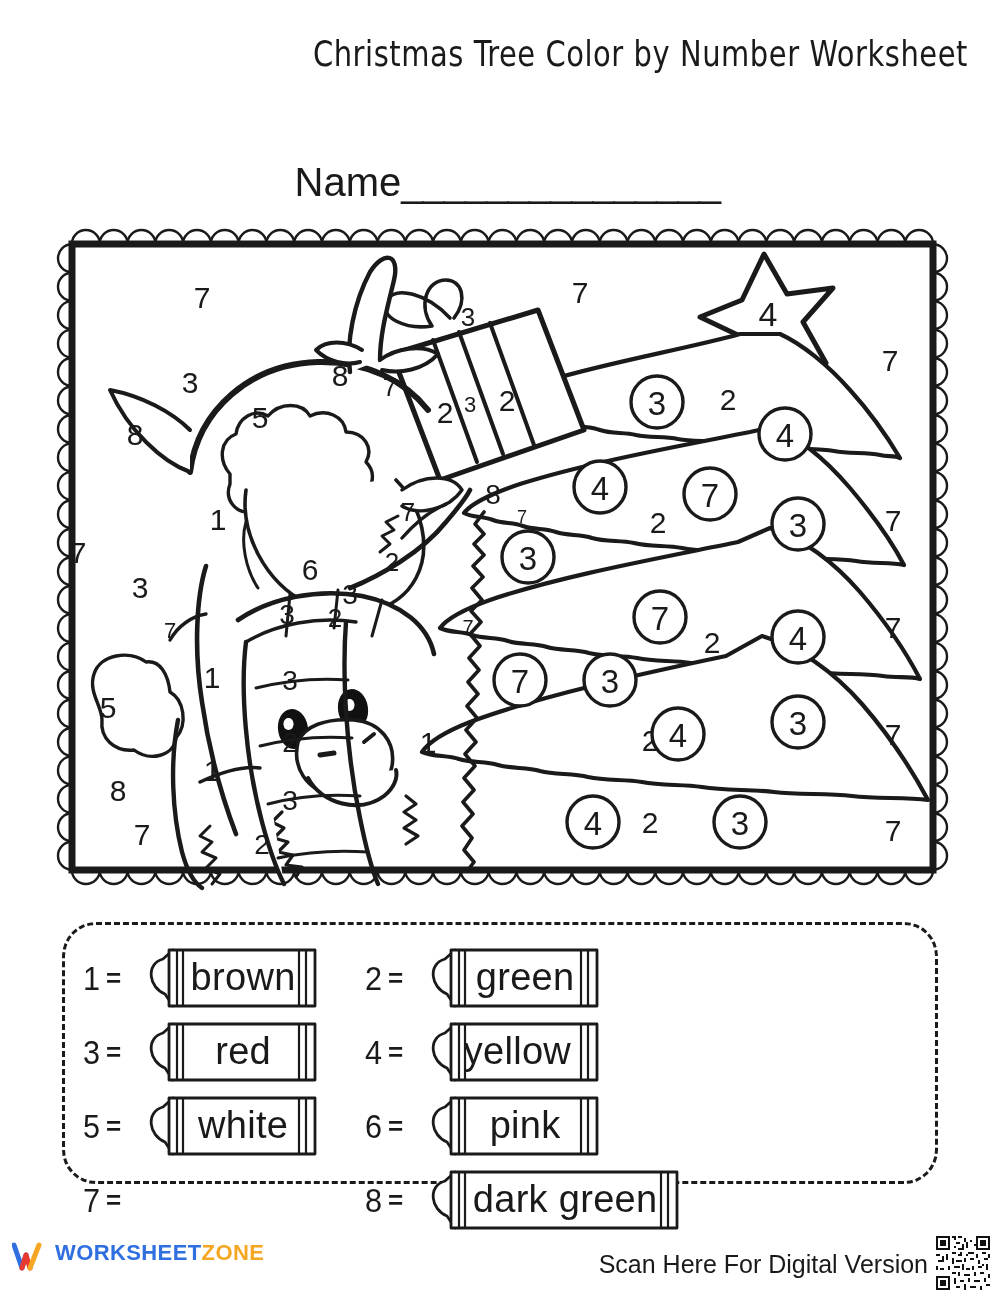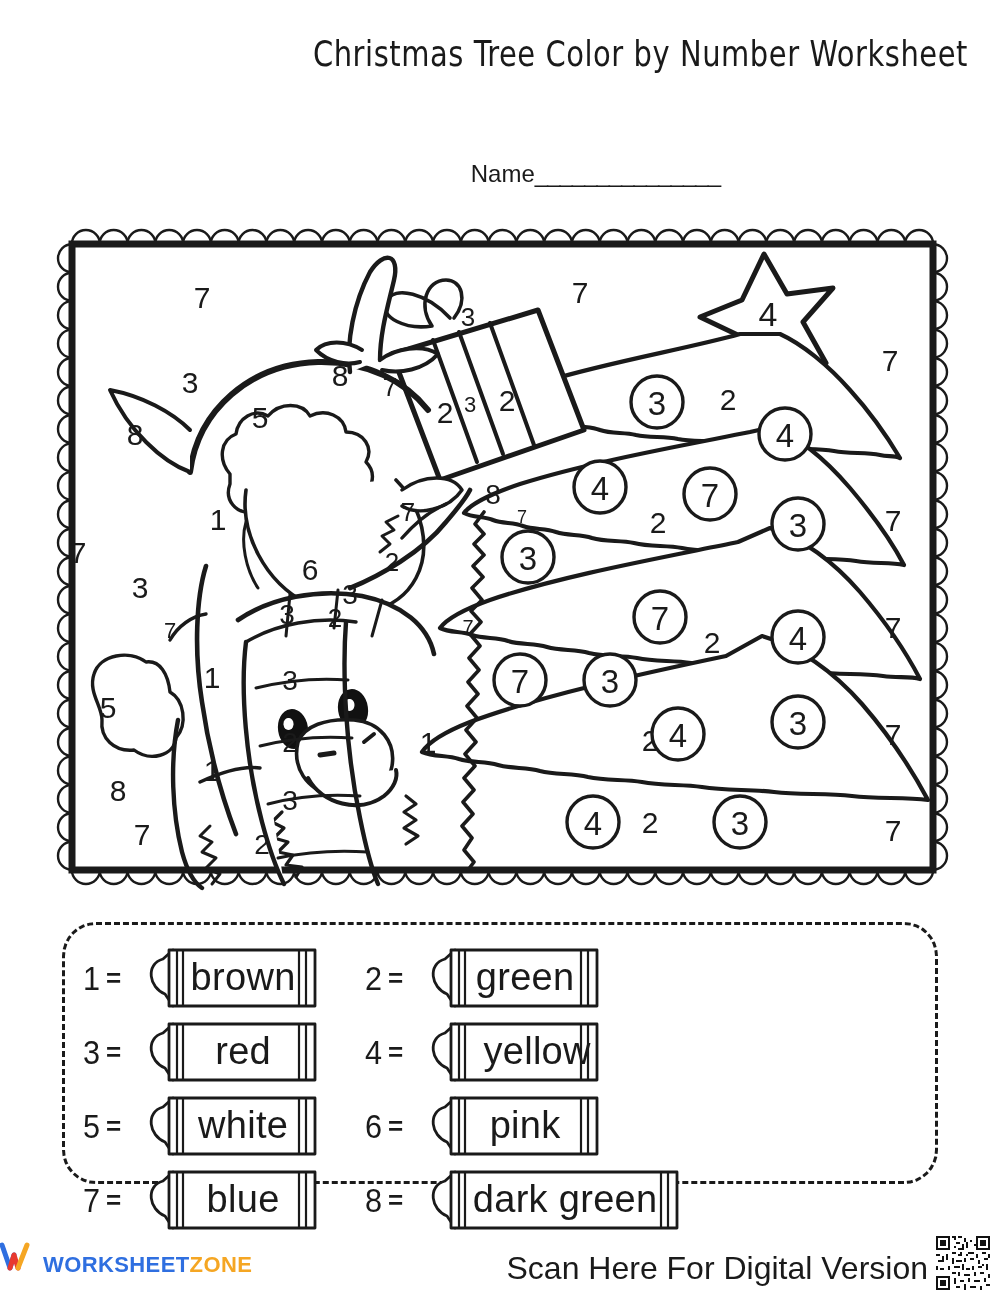--- a/index.html
+++ b/index.html
@@ -14,21 +14,21 @@
   .title{
     position:absolute;left:0;top:34px;width:968px;
     text-align:right;
     font-family:"Liberation Sans Narrow","DejaVu Sans Condensed","Liberation Sans",sans-serif;
     font-size:35px;letter-spacing:.6px;font-weight:400;
     color:#1a1a1a;white-space:nowrap;
     transform:scaleX(.92);transform-origin:100% 50%;
   }
   .nameline{
     position:absolute;right:88px;top:160px;
-    font-size:24px;color:#1a1a1a;white-space:nowrap;
+    font-size:40px;color:#1a1a1a;white-space:nowrap;
     font-family:"Liberation Sans",sans-serif;
   }
   .nameline .ul{letter-spacing:-1px;}
 
   
   .art-wrap{position:absolute;left:50px;top:222px;width:905px;height:670px;}
   .art-svg{position:absolute;left:0;top:0;}
 
   
   .legend{
@@ -54,32 +54,32 @@
   .crayon svg{display:block;}
   .cr-label{
     position:absolute;top:50%;transform:translateY(-52%);
     font-family:"Liberation Sans Narrow","Liberation Sans",sans-serif;
     font-size:38px;color:#1a1a1a;white-space:nowrap;
     letter-spacing:.3px;
   }
 
   
   .footer{position:absolute;left:0;top:1228px;width:1000px;height:66px;}
-  .brand{position:absolute;left:0;top:14px;display:flex;align-items:flex-end;}
+  .brand{position:absolute;left:12px;top:14px;display:flex;align-items:flex-start;}
   .brand-mark{margin-right:9px;}
   .brand-text{
     font-family:"Liberation Sans",sans-serif;
     font-size:22px;font-weight:700;letter-spacing:.4px;line-height:1;
   }
   .bt-blue{color:#2f6fe0;}
   .bt-orange{color:#f5a623;}
   .scan{
     position:absolute;right:72px;top:22px;
     font-family:"Liberation Sans Narrow","Liberation Sans",sans-serif;
-    font-size:32px;color:#1a1a1a;white-space:nowrap;
+    font-size:25px;color:#1a1a1a;white-space:nowrap;
   }
   .qr{position:absolute;right:8px;top:6px;}
 </style>
 </head>
 <body>
 
 <div class="page">
 
   <div class="title">Christmas Tree Color by Number Worksheet</div>
 
@@ -463,21 +463,21 @@
           <span class="lg-eq">=</span>
           <span class="crayon">
             <svg width="192" height="64" viewBox="0 0 192 64">
               <path d="M44,4 L44,60 L36,48 C20,42 16,18 34,13 Z" fill="#fff" stroke="#1a1a1a" stroke-width="2.8" stroke-linejoin="round"></path>
               <path d="M40,4 L186,4 L186,60 L40,60 Z" fill="#fff" stroke="#1a1a1a" stroke-width="2.8" stroke-linejoin="round"></path>
               <path d="M48,4 L48,60" stroke="#1a1a1a" stroke-width="2.2" fill="none"></path>
               <path d="M54,4 L54,60" stroke="#1a1a1a" stroke-width="2.2" fill="none"></path>
               <path d="M170,4 L170,60" stroke="#1a1a1a" stroke-width="2.2" fill="none"></path>
               <path d="M177,4 L177,60" stroke="#1a1a1a" stroke-width="2.2" fill="none"></path>
             </svg>
-            <span class="cr-label" style="left: 72px; width: 108px; text-align: center;">yellow</span>
+            <span class="cr-label" style="left: 52px; width: 108px; text-align: right;">yellow</span>
           </span>
         </div>
         <div class="lg-item lg-w-std">
           <span class="lg-num">5</span>
           <span class="lg-eq">=</span>
           <span class="crayon">
             <svg width="192" height="64" viewBox="0 0 192 64">
               <path d="M44,4 L44,60 L36,48 C20,42 16,18 34,13 Z" fill="#fff" stroke="#1a1a1a" stroke-width="2.8" stroke-linejoin="round"></path>
               <path d="M40,4 L186,4 L186,60 L40,60 Z" fill="#fff" stroke="#1a1a1a" stroke-width="2.8" stroke-linejoin="round"></path>
               <path d="M48,4 L48,60" stroke="#1a1a1a" stroke-width="2.2" fill="none"></path>
@@ -499,31 +499,20 @@
               <path d="M54,4 L54,60" stroke="#1a1a1a" stroke-width="2.2" fill="none"></path>
               <path d="M170,4 L170,60" stroke="#1a1a1a" stroke-width="2.2" fill="none"></path>
               <path d="M177,4 L177,60" stroke="#1a1a1a" stroke-width="2.2" fill="none"></path>
             </svg>
             <span class="cr-label" style="left: 60px; width: 108px; text-align: center;">pink</span>
           </span>
         </div>
         <div class="lg-item lg-w-std">
           <span class="lg-num">7</span>
           <span class="lg-eq">=</span>
-          <span class="crayon">
-            <svg width="192" height="64" viewBox="0 0 192 64">
-              <path d="M44,4 L44,60 L36,48 C20,42 16,18 34,13 Z" fill="#fff" stroke="#1a1a1a" stroke-width="2.8" stroke-linejoin="round"></path>
-              <path d="M40,4 L186,4 L186,60 L40,60 Z" fill="#fff" stroke="#1a1a1a" stroke-width="2.8" stroke-linejoin="round"></path>
-              <path d="M48,4 L48,60" stroke="#1a1a1a" stroke-width="2.2" fill="none"></path>
-              <path d="M54,4 L54,60" stroke="#1a1a1a" stroke-width="2.2" fill="none"></path>
-              <path d="M170,4 L170,60" stroke="#1a1a1a" stroke-width="2.2" fill="none"></path>
-              <path d="M177,4 L177,60" stroke="#1a1a1a" stroke-width="2.2" fill="none"></path>
-            </svg>
-            <span class="cr-label" style="left: 60px; width: 108px; text-align: center;">blue</span>
-          </span>
         </div>
         <div class="lg-item lg-w-wide">
           <span class="lg-num">8</span>
           <span class="lg-eq">=</span>
           <span class="crayon">
             <svg width="272" height="64" viewBox="0 0 272 64">
               <path d="M44,4 L44,60 L36,48 C20,42 16,18 34,13 Z" fill="#fff" stroke="#1a1a1a" stroke-width="2.8" stroke-linejoin="round"></path>
               <path d="M40,4 L266,4 L266,60 L40,60 Z" fill="#fff" stroke="#1a1a1a" stroke-width="2.8" stroke-linejoin="round"></path>
               <path d="M48,4 L48,60" stroke="#1a1a1a" stroke-width="2.2" fill="none"></path>
               <path d="M54,4 L54,60" stroke="#1a1a1a" stroke-width="2.2" fill="none"></path>

